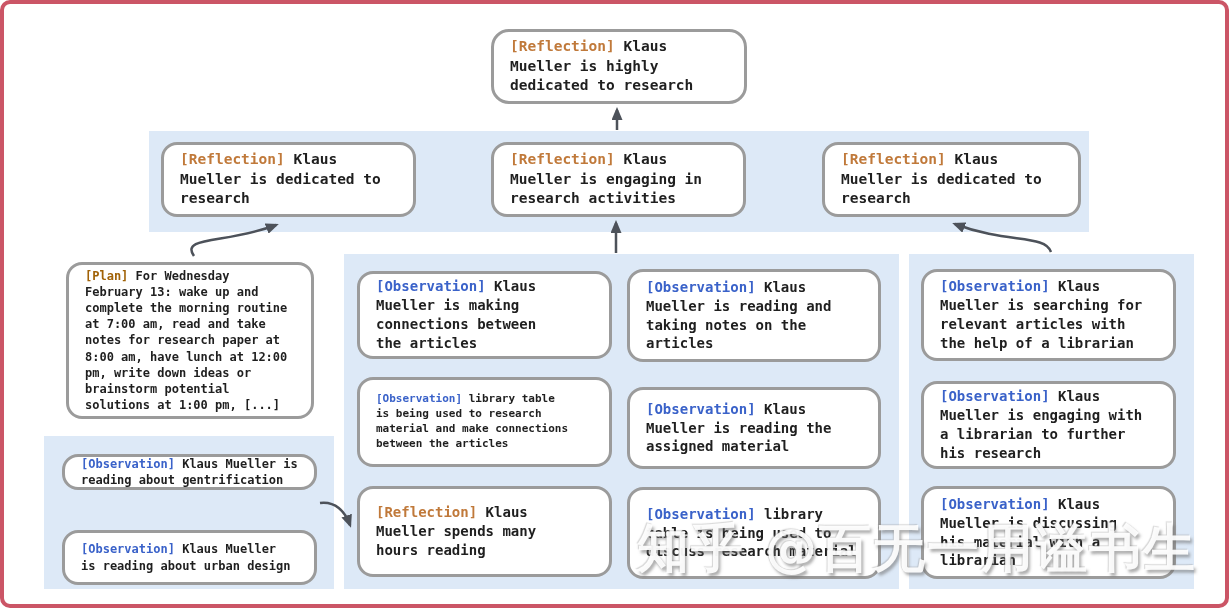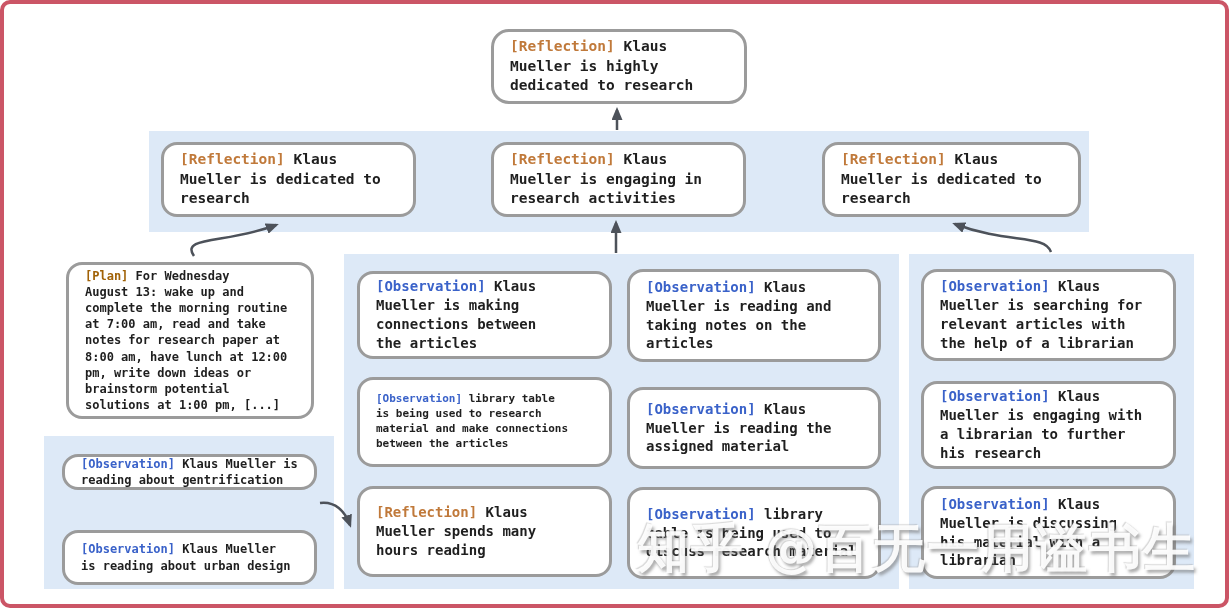--- a/index.html
+++ b/index.html
@@ -55,21 +55,21 @@
   <div class="node fs-lg" style="left:818px;top:138px;width:259px;height:75px;">
     <div><span class="tag-reflection">[Reflection]</span>
     <span class="txt">Klaus
 Mueller is dedicated to
 research</span></div>
   </div>
 
   <div class="node fs-sm" style="left:62px;top:258px;width:248px;height:157px;">
     <div><span class="tag-plan">[Plan]</span>
     <span class="txt">For Wednesday
-August 13: wake up and
+February 13: wake up and
 complete the morning routine
 at 7:00 am, read and take
 notes for research paper at
 8:00 am, have lunch at 12:00
 pm, write down ideas or
 brainstorm potential
 solutions at 1:00 pm, [...]</span></div>
   </div>
 
   <div class="node fs-sm" style="left:58px;top:450px;width:255px;height:36px;">

